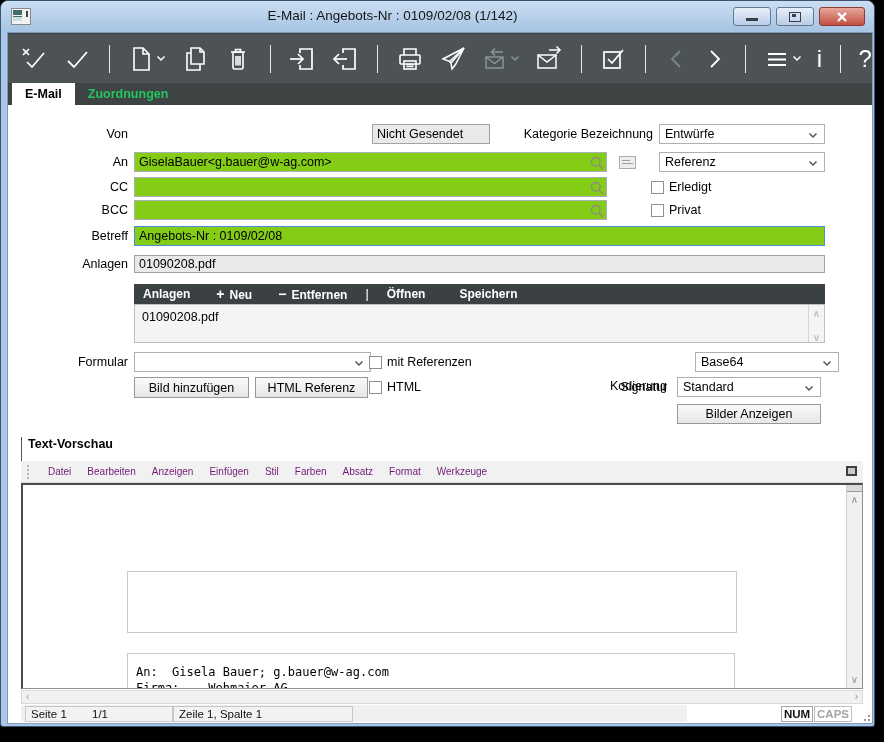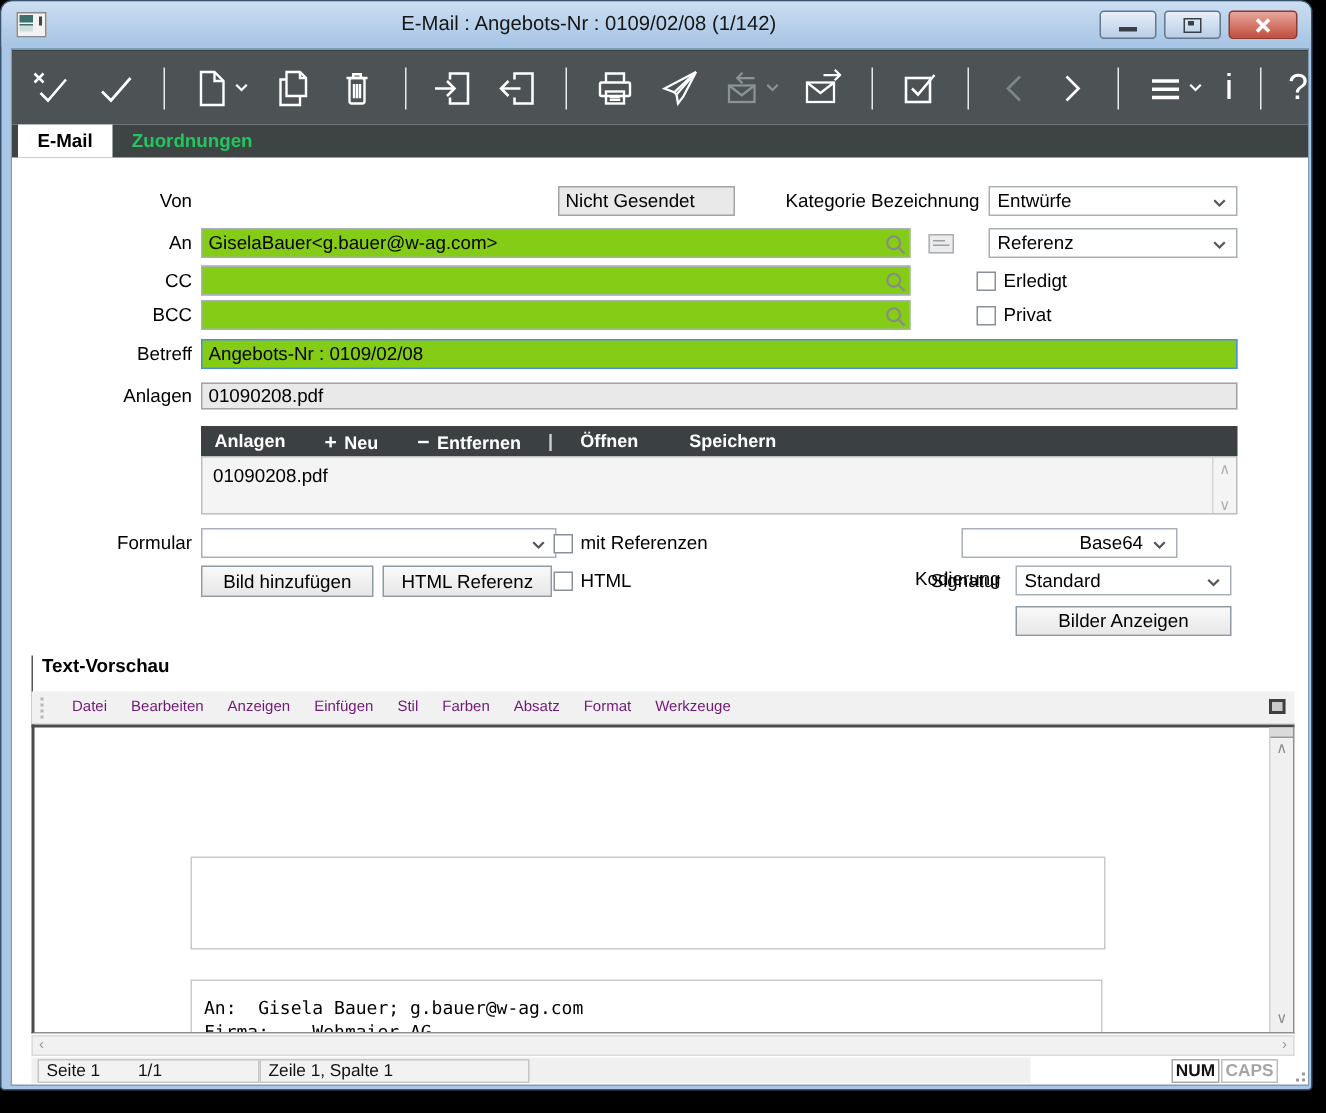--- a/index.html
+++ b/index.html
@@ -338,21 +338,21 @@
         <span>mit Referenzen</span>
       </div>
     <div class="btn" style="left:126px;top:344px;width:115px;">Bild hinzufügen</div>
     <div class="btn" style="left:247px;top:344px;width:113px;">HTML Referenz</div>
     <div class="cb" style="left:361px;top:347px;">
         <span class="cbbox"></span>
         <span>HTML</span>
       </div>
 
     <div class="flabel" style="left:459px;top:319px;width:200px;margin-top:24px;">Kodierung</div>
-    <div class="sel" style="left:633px;top:319px;width:144px;justify-content:flex-end;">
+    <div class="sel" style="left:687px;top:319px;width:144px;">
       <span>Base64</span>
       <svg class="chev" width="10" height="7" viewBox="0 0 10 7" fill="none" stroke="#555" stroke-width="1.5">
           <path d="M1.5,1.5 L5,5 L8.5,1.5"></path>
         </svg>
     </div>
     <div class="flabel" style="left:459px;top:344px;width:200px;">Signatur</div>
     <div class="sel" style="left:669px;top:344px;width:144px;">
       <span>Standard</span>
       <svg class="chev" width="10" height="7" viewBox="0 0 10 7" fill="none" stroke="#555" stroke-width="1.5">
           <path d="M1.5,1.5 L5,5 L8.5,1.5"></path>

